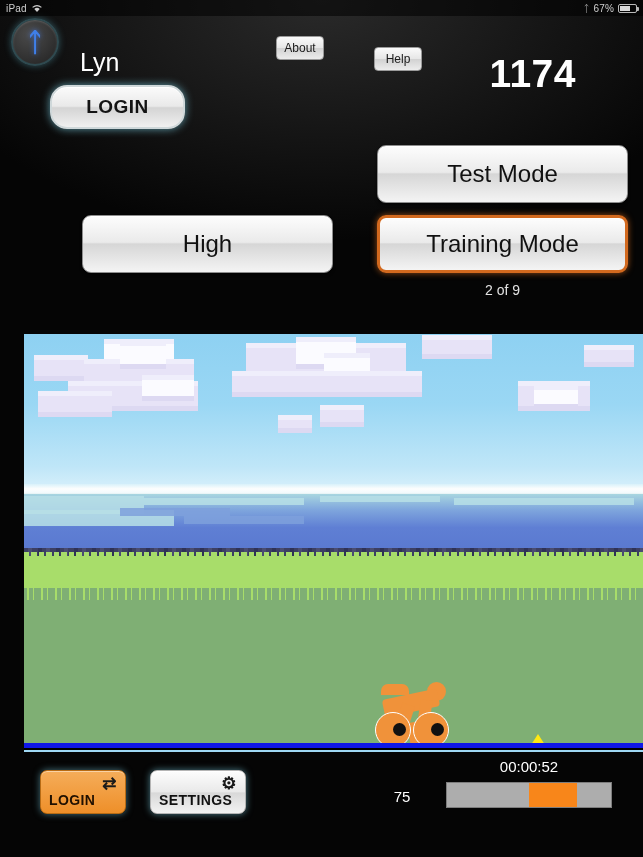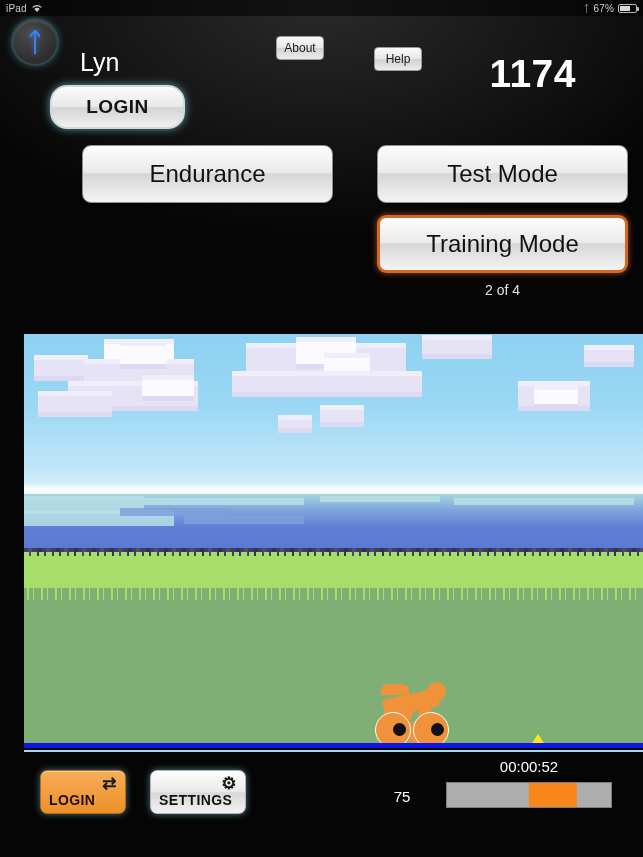--- a/index.html
+++ b/index.html
@@ -253,24 +253,24 @@
   </div>
 
   <div class="user-name">Lyn</div>
   <div class="login-btn">LOGIN</div>
 
   <div class="mini-btn" id="btn-about">About</div>
   <div class="mini-btn" id="btn-help">Help</div>
 
   <div class="dist-value">1174</div>
 
-  <div class="big-btn" id="btn-endurance">Endurance</div>
+  <div class="big-btn" id="btn-high">High</div>
   <div class="big-btn selected" id="btn-training">Training Mode</div>
   <div class="big-btn" id="btn-test">Test Mode</div>
-  <div class="page-count">2 of 4</div>
+  <div class="page-count">2 of 9</div>
 
   <div class="scene">
     <div class="sky"></div>
 
     <div class="cloud" style="left:10px;  top:26px;  width:54px; height:16px;"></div>
     <div class="cloud bright" style="left:80px;  top:10px;  width:70px; height:22px;"></div>
     <div class="cloud" style="left:60px;  top:30px;  width:110px;height:24px;"></div>
     <div class="cloud bright" style="left:96px;  top:12px;  width:46px; height:18px;"></div>
     <div class="cloud" style="left:44px;  top:52px;  width:130px;height:20px;"></div>
     <div class="cloud bright" style="left:118px; top:46px;  width:52px; height:16px;"></div>

